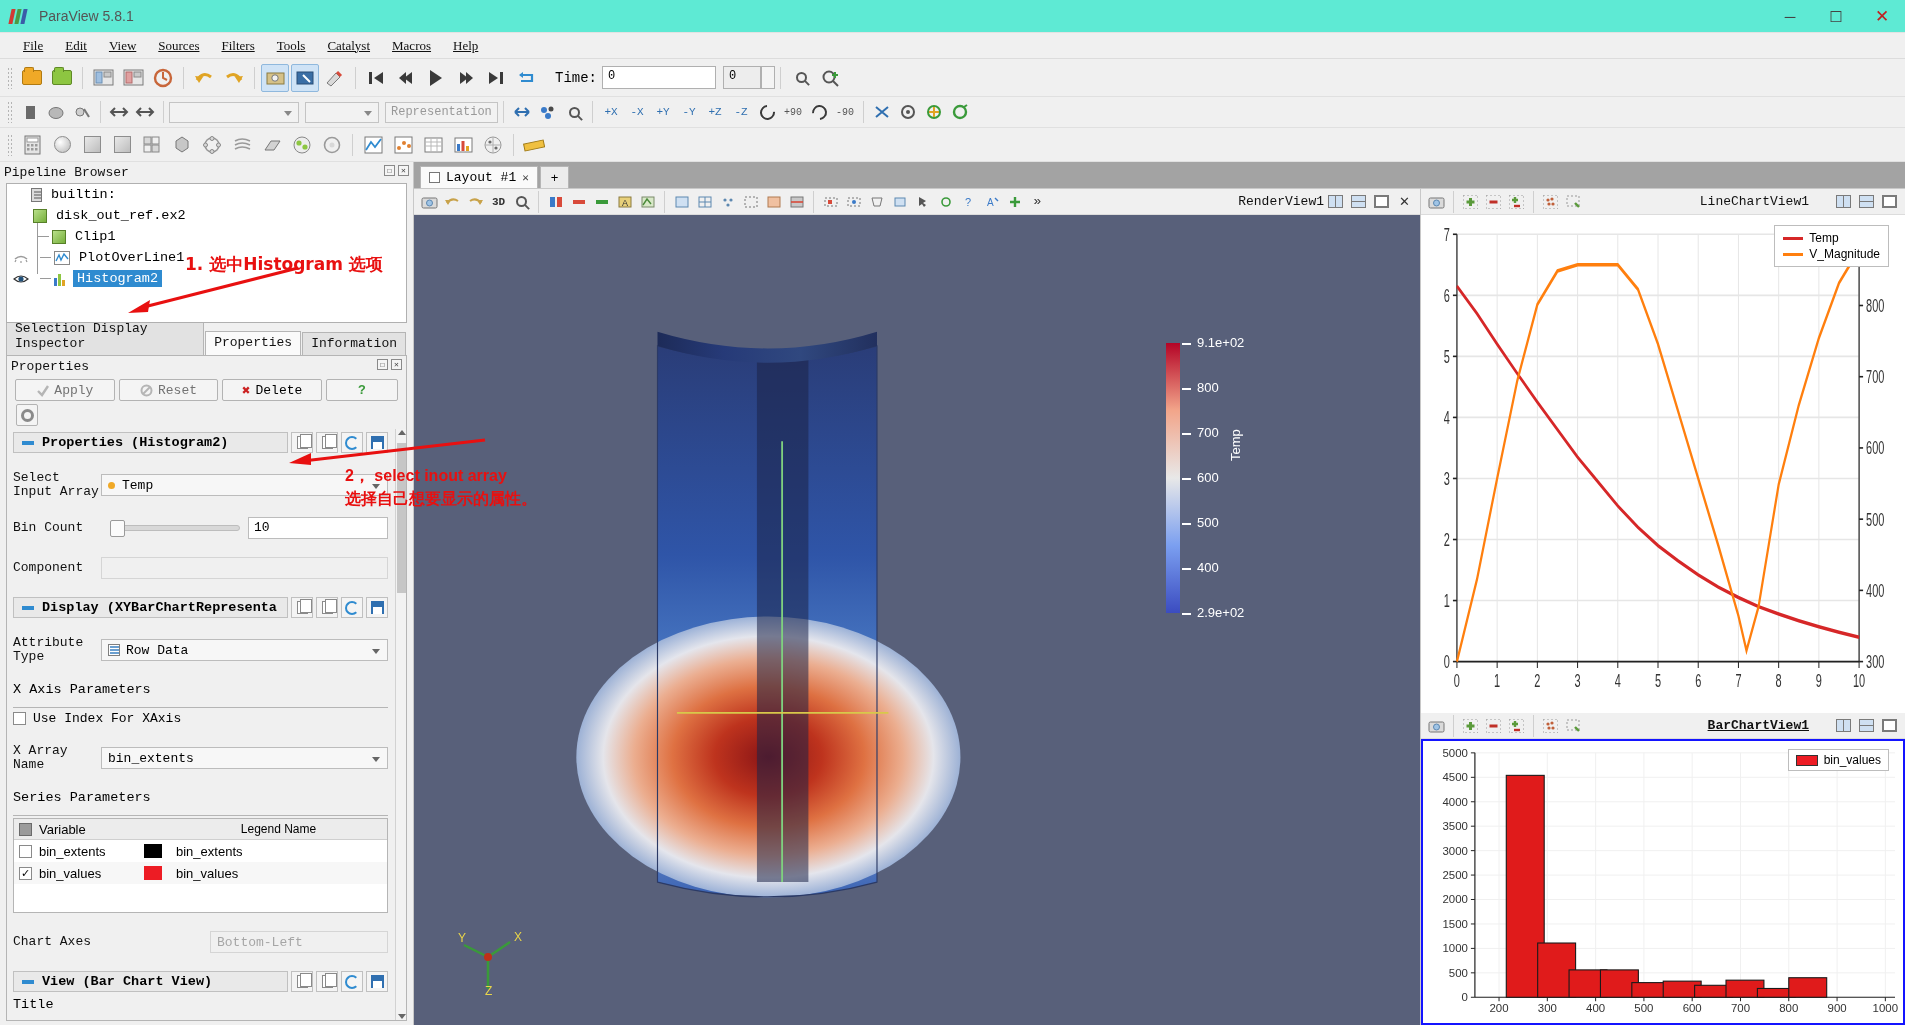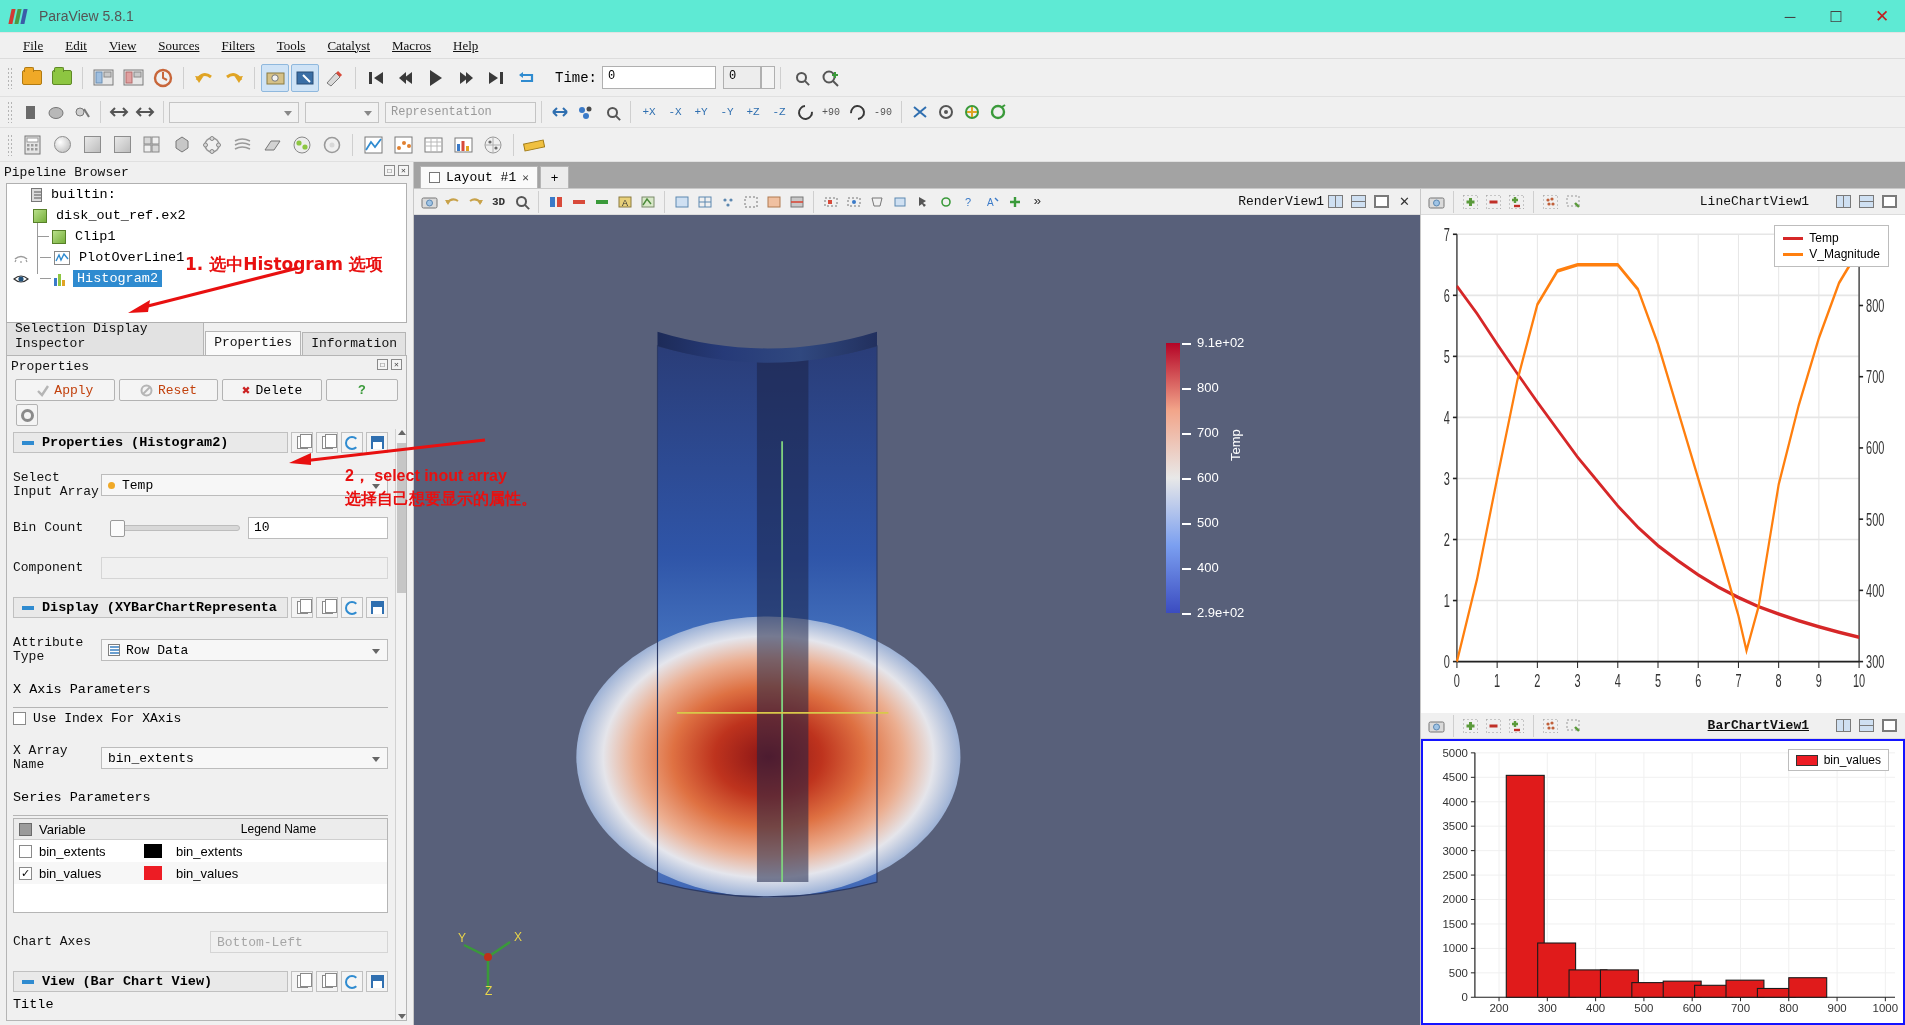--- a/index.html
+++ b/index.html
@@ -107,21 +107,21 @@
   .tab { border:1px solid #b5b5b5; border-bottom:none; background:#e2e2e2;
          padding:3px 8px 4px 8px; margin-right:1px; color:#111; }
   .tab.active { background:#fafafa; padding-bottom:5px; }
 
   #propsPane { flex:1; background:#f0f0f0; border:1px solid #b5b5b5; margin:0 6px 4px 6px;
                display:flex; flex-direction:column; overflow:hidden; }
   .prow { display:flex; align-items:center; padding:2px 6px; }
   .btn3 { flex:1; height:22px; margin:0 2px; border:1px solid #b3b3b3; background:#f4f4f4;
           display:flex; align-items:center; justify-content:center; gap:5px;
           font-family:"Liberation Mono",monospace; font-size:13px; border-radius:2px; }
-  .btn3.dis { color:#c2410c; }
+  .btn3.dis { color:#737373; }
   .srchrow{display:flex;align-items:center;padding:1px 6px 3px 6px;}
   .srch { flex:1; height:22px; border:1px solid #b3b3b3; background:#fff; color:#a0a0a0;
           font-family:"Liberation Mono",monospace; font-size:13px; padding:2px 5px; }
   .gear { width:22px;height:22px;margin-left:3px;border:1px solid #b3b3b3;background:#f4f4f4;
           display:flex;align-items:center;justify-content:center;border-radius:2px;}
   .gearg { width:13px;height:13px;border:3px solid #8a8a8a;border-radius:50%; }
 
   .secthdr { display:flex; align-items:center; margin:3px 6px 2px 6px; }
   .secthdr .box { flex:1; height:21px; border:1px solid #c0c0c0; background:#e9e9e9;
                   display:flex; align-items:center; padding-left:8px;
@@ -400,21 +400,21 @@
         <path d="M14 2 L18 6 L14 10" stroke="#555" stroke-width="2" fill="none"></path>
       </svg>
     </div>
   <div class="sep"></div>
   <div style="width:130px;height:21px;border:1px solid #c4c4c4;background:#f2f2f2;position:relative">
       <span style="position:absolute;right:6px;top:8px;width:0;height:0;border-left:4px solid transparent;border-right:4px solid transparent;border-top:5px solid #888"></span>
     </div>
   <div style="width:74px;height:21px;border:1px solid #c4c4c4;background:#f2f2f2;margin-left:6px;position:relative">
       <span style="position:absolute;right:6px;top:8px;width:0;height:0;border-left:4px solid transparent;border-right:4px solid transparent;border-top:5px solid #888"></span>
     </div>
-  <div style="width:151px;height:21px;border:1px solid #c4c4c4;background:#f2f2f2;margin-left:6px;position:relative;padding:2px 5px;color:#999" class="mono">Representation</div>
+  <div style="width:113px;height:21px;border:1px solid #c4c4c4;background:#f2f2f2;margin-left:6px;position:relative;padding:2px 5px;color:#999" class="mono">Representation</div>
   <div class="sep"></div>
   <div class="tbtn sm">
       <svg width="18" height="16">
         <path d="M2 8 L16 8 M2 8 L6 4 M2 8 L6 12 M16 8 L12 4 M16 8 L12 12" stroke="#2f6fb0" stroke-width="2" fill="none"></path>
       </svg>
     </div>
   <div class="tbtn sm">
       <svg width="18" height="16">
         <circle cx="5" cy="6" r="3" fill="#3a7ac8"></circle>
         <circle cx="12" cy="5" r="2.5" fill="#4a4a4a"></circle>

